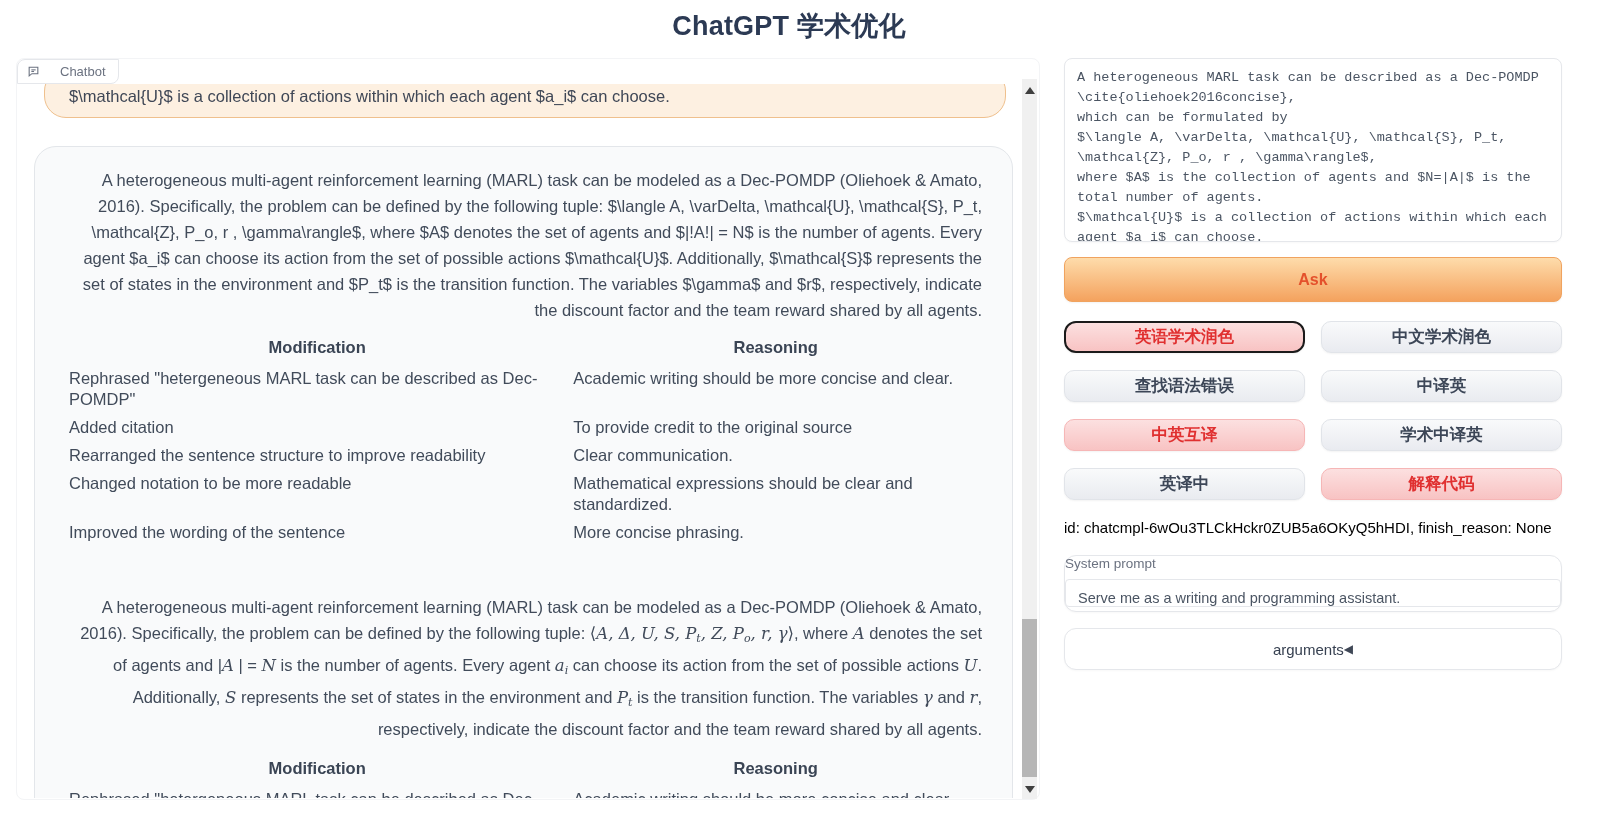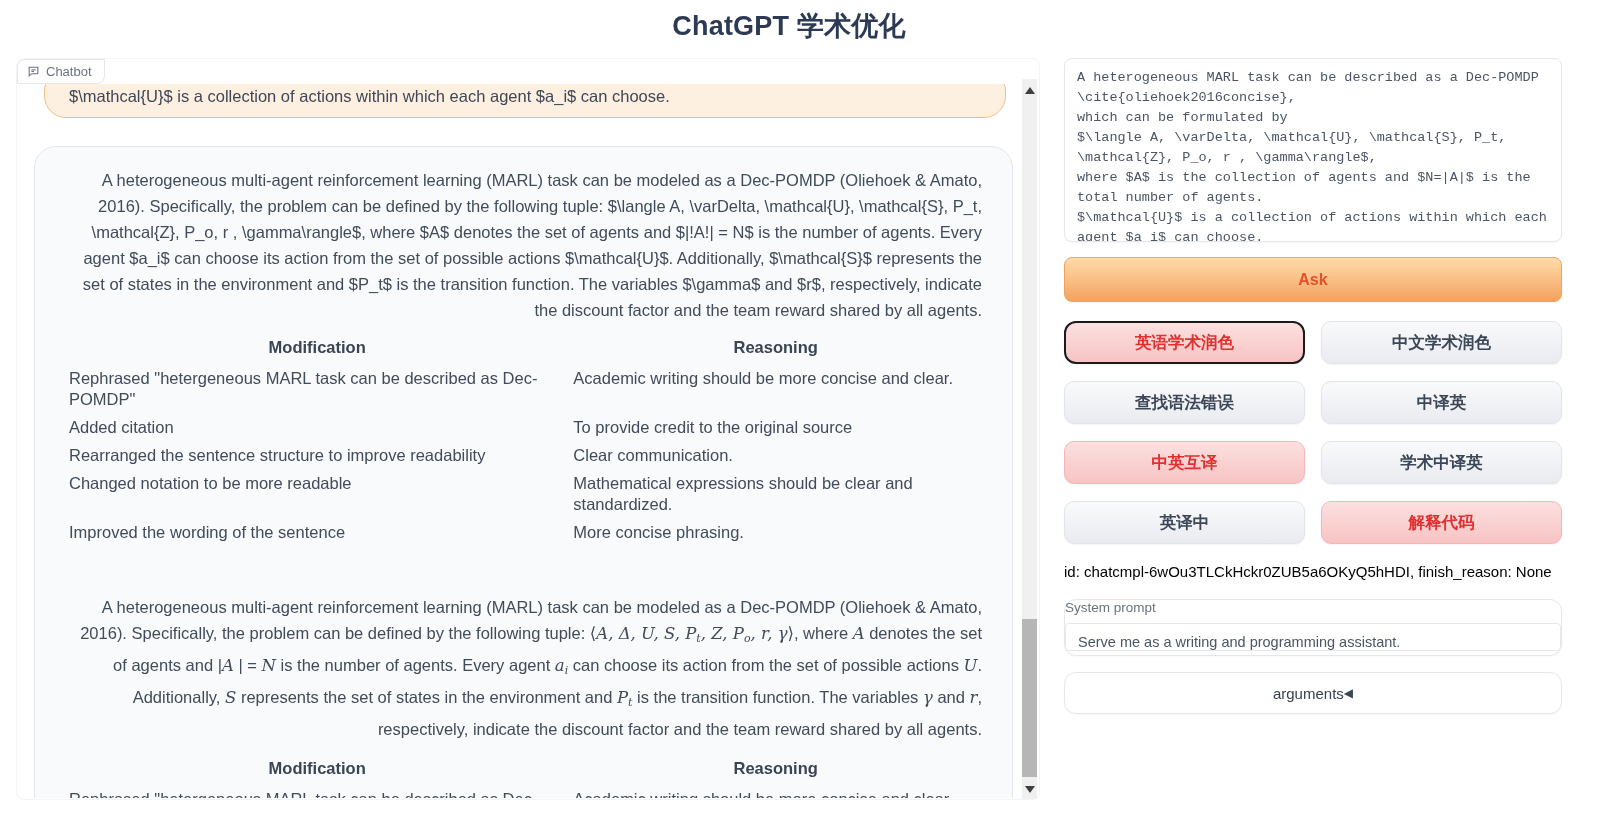--- a/index.html
+++ b/index.html
@@ -16,21 +16,21 @@
   }
   .main { display: flex; gap: 24px; align-items: flex-start; }
 
   
   .chat-panel {
     position: relative; width: 1024px; height: 742px;
     border: 1px solid #f3f4f6; border-radius: 8px; background: #fff;
   }
   .chat-label {
     position: absolute; top: 0; left: 0; z-index: 4;
-    display: flex; align-items: center; gap: 6px;
+    display: flex; align-items: center; gap: 20px;
     padding: 4px 12px 4px 9px; background: #fff;
     border: 1px solid #e5e7eb; border-radius: 8px 0 8px 0;
     color: #6b7280; font-size: 13px;
   }
   .chat-viewport {
     position: absolute; top: 25px; left: 1px; right: 20px; bottom: 1px;
     overflow: hidden;
   }
   .msg-user {
     margin: -15px 13px 0 26px;
@@ -82,21 +82,21 @@
   .ask-btn {
     margin-top: 15px; height: 45px; border-radius: 8px;
     border: 1px solid #f0a35f;
     background: linear-gradient(180deg, #fedcab 0%, #f4a25e 100%);
     color: #e4512c; font-size: 16px; font-weight: 600; cursor: pointer;
     font-family: "Liberation Sans", "DejaVu Sans", sans-serif;
     box-shadow: 0 1px 2px rgba(0,0,0,.05);
   }
   .fn-grid { margin-top: 19px; display: grid; grid-template-columns: 1fr 1fr; gap: 17px 16px; }
   .fn-btn {
-    height: 43px; border-radius: 10px; font-size: 16.5px; font-weight: 700;
+    height: 32px; border-radius: 10px; font-size: 16.5px; font-weight: 700;
     display: flex; align-items: center; justify-content: center; cursor: pointer;
     font-family: "Liberation Sans", "DejaVu Sans", sans-serif;
     box-shadow: 0 1px 2px rgba(0,0,0,.05);
   }
   .fn-btn.gray {
     background: linear-gradient(180deg, #f9fafb 0%, #e9ebf0 100%);
     border: 1px solid #e1e4e9; color: #3c4657;
   }
   .fn-btn.pink {
     background: linear-gradient(180deg, #fce0e0 0%, #f8c3c3 100%);

